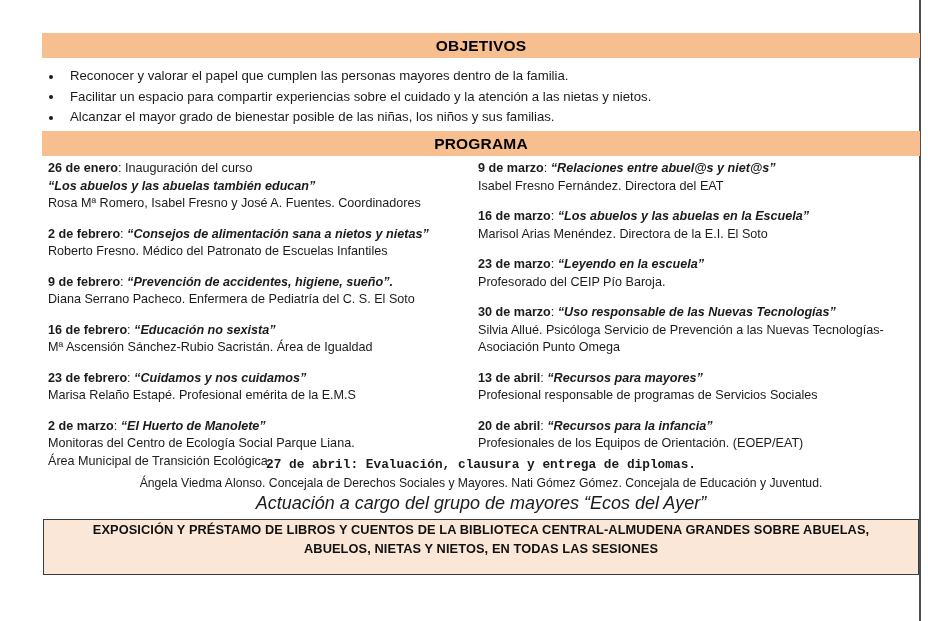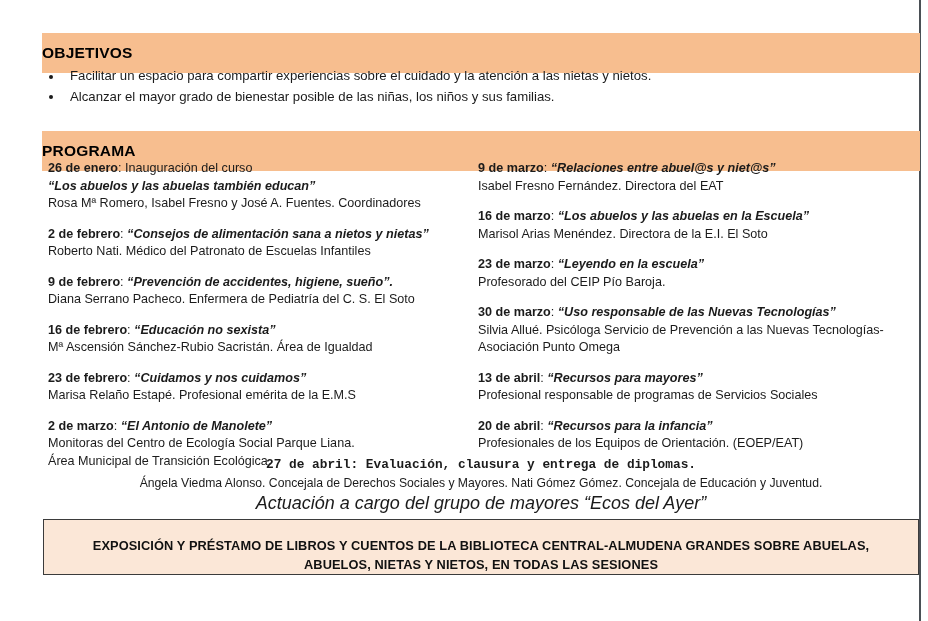--- a/index.html
+++ b/index.html
@@ -26,24 +26,25 @@
     background: #ffffff;
     box-sizing: border-box;
     border-right: 2px solid #4a4f55;
   }
 
   
   .section-bar {
     position: absolute;
     left: 42px;
     width: 878px;
-    height: 40px;
+    height: 25px;
     background: #F7BE8F;
     display: flex;
     align-items: center;
+    justify-content: center;
   }
   .section-bar .section-title {
     font-size: 15.5px;
     font-weight: bold;
     letter-spacing: .2px;
     color: #000000;
     font-family: "Liberation Sans", sans-serif;
   }
   #bar-objetivos { top: 33px; }
   #bar-programa  { top: 131px; }
@@ -145,21 +146,21 @@
   .notice-box {
     position: absolute;
     left: 43px;
     top: 519px;
     width: 876px;
     height: 56px;
     box-sizing: border-box;
     background: #FBE7D7;
     border: 1.5px solid #3b3b3b;
     display: flex;
-    align-items: flex-end;
+    align-items: flex-start;
     justify-content: center;
     text-align: center;
   }
   .notice-text {
     font-size: 12.8px;
     font-weight: bold;
     line-height: 19px;
     letter-spacing: .1px;
     color: #111111;
     padding: 0 14px;
@@ -168,53 +169,54 @@
 </head>
 <body>
 
 <div class="page">
 
   <div class="section-bar" id="bar-objetivos">
     <span class="section-title">OBJETIVOS</span>
   </div>
 
   <div class="objectives">
+      <div class="obj-item">Reconocer y valorar el papel que cumplen las personas mayores dentro de la familia.</div>
       <div class="obj-item">Facilitar un espacio para compartir experiencias sobre el cuidado y la atención a las nietas y nietos.</div>
       <div class="obj-item">Alcanzar el mayor grado de bienestar posible de las niñas, los niños y sus familias.</div>
     </div>
 
   <div class="section-bar" id="bar-programa">
     <span class="section-title">PROGRAMA</span>
   </div>
 
   <div class="programme">
     <div class="col col-left">
         <div class="entry">
           <div class="entry-head"><span class="entry-date">26 de enero</span><span>: </span><span>Inauguración del curso</span></div>
           <div class="entry-title-block">“Los abuelos y las abuelas también educan”</div>
           <div class="entry-line">Rosa Mª Romero, Isabel Fresno y José A. Fuentes. Coordinadores</div>
         </div>
         <div class="entry">
           <div class="entry-head"><span class="entry-date">2 de febrero</span><span>: </span><span class="entry-title-inline">“Consejos de alimentación sana a nietos y nietas”</span></div>
-          <div class="entry-line">Roberto Nati. Médico del Patronato de Escuelas Infantiles</div>
+          <div class="entry-line">Roberto Fresno. Médico del Patronato de Escuelas Infantiles</div>
         </div>
         <div class="entry">
           <div class="entry-head"><span class="entry-date">9 de febrero</span><span>: </span><span class="entry-title-inline">“Prevención de accidentes, higiene, sueño”.</span></div>
           <div class="entry-line">Diana Serrano Pacheco. Enfermera de Pediatría del C. S. El Soto</div>
         </div>
         <div class="entry">
           <div class="entry-head"><span class="entry-date">16 de febrero</span><span>: </span><span class="entry-title-inline">“Educación no sexista”</span></div>
           <div class="entry-line">Mª Ascensión Sánchez-Rubio Sacristán. Área de Igualdad</div>
         </div>
         <div class="entry">
           <div class="entry-head"><span class="entry-date">23 de febrero</span><span>: </span><span class="entry-title-inline">“Cuidamos y nos cuidamos”</span></div>
           <div class="entry-line">Marisa Relaño Estapé. Profesional emérita de la E.M.S</div>
         </div>
         <div class="entry">
-          <div class="entry-head"><span class="entry-date">2 de marzo</span><span>: </span><span class="entry-title-inline">“El Antonio de Manolete”</span></div>
+          <div class="entry-head"><span class="entry-date">2 de marzo</span><span>: </span><span class="entry-title-inline">“El Huerto de Manolete”</span></div>
           <div class="entry-line">Monitoras del Centro de Ecología Social Parque Liana.</div>
           <div class="entry-line">Área Municipal de Transición Ecológica.</div>
         </div>
       </div>
     <div class="col col-right">
         <div class="entry">
           <div class="entry-head"><span class="entry-date">9 de marzo</span><span>: </span><span class="entry-title-inline">“Relaciones entre abuel@s y niet@s”</span></div>
           <div class="entry-line">Isabel Fresno Fernández. Directora del EAT</div>
         </div>
         <div class="entry">

